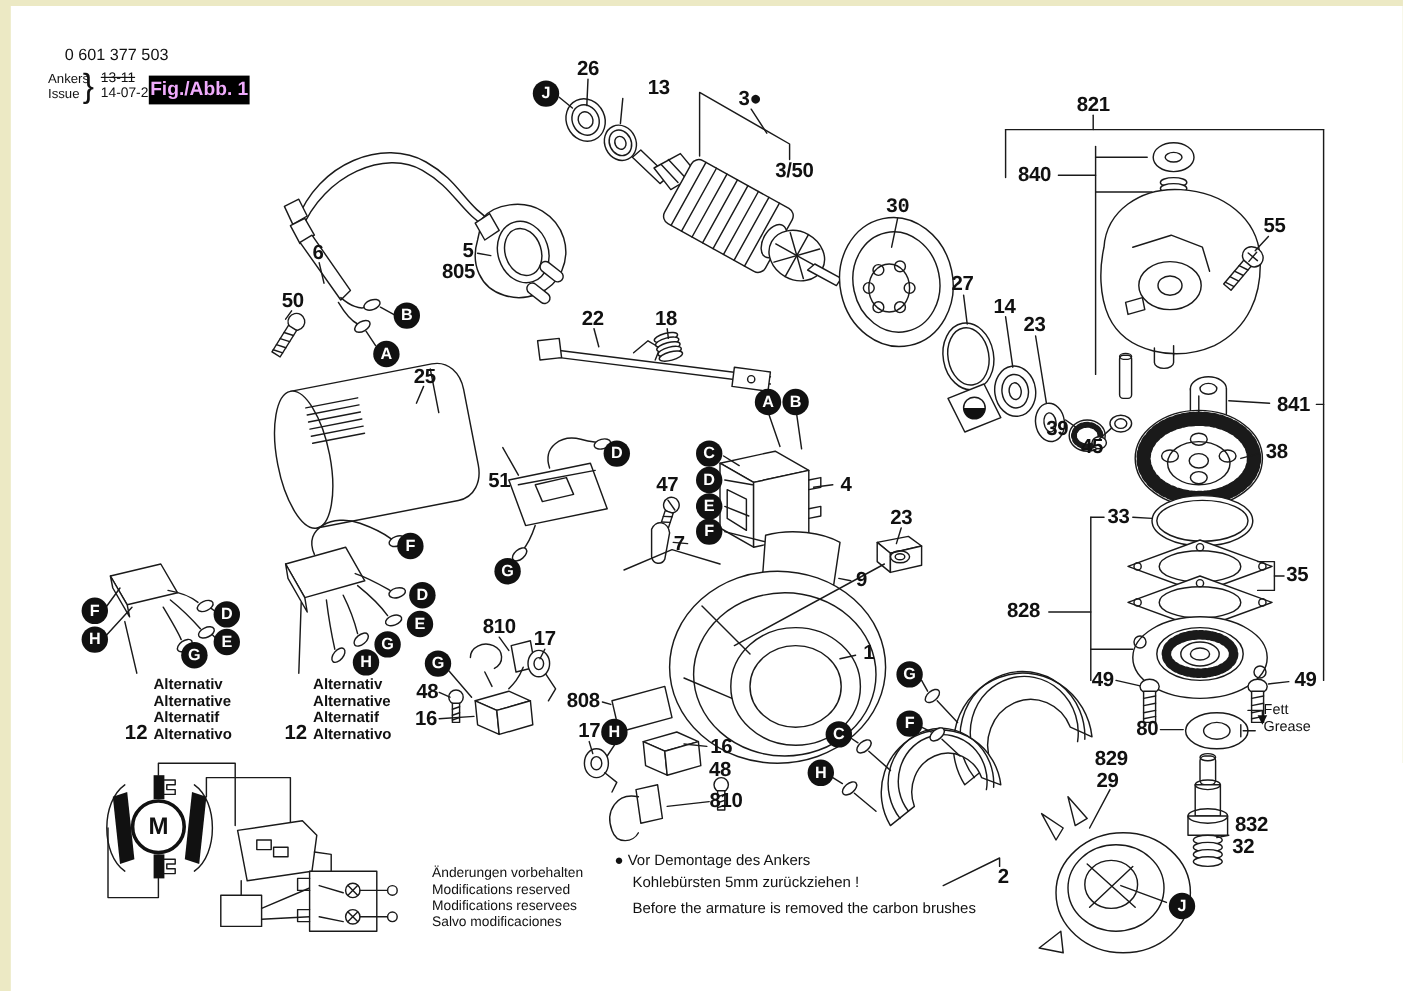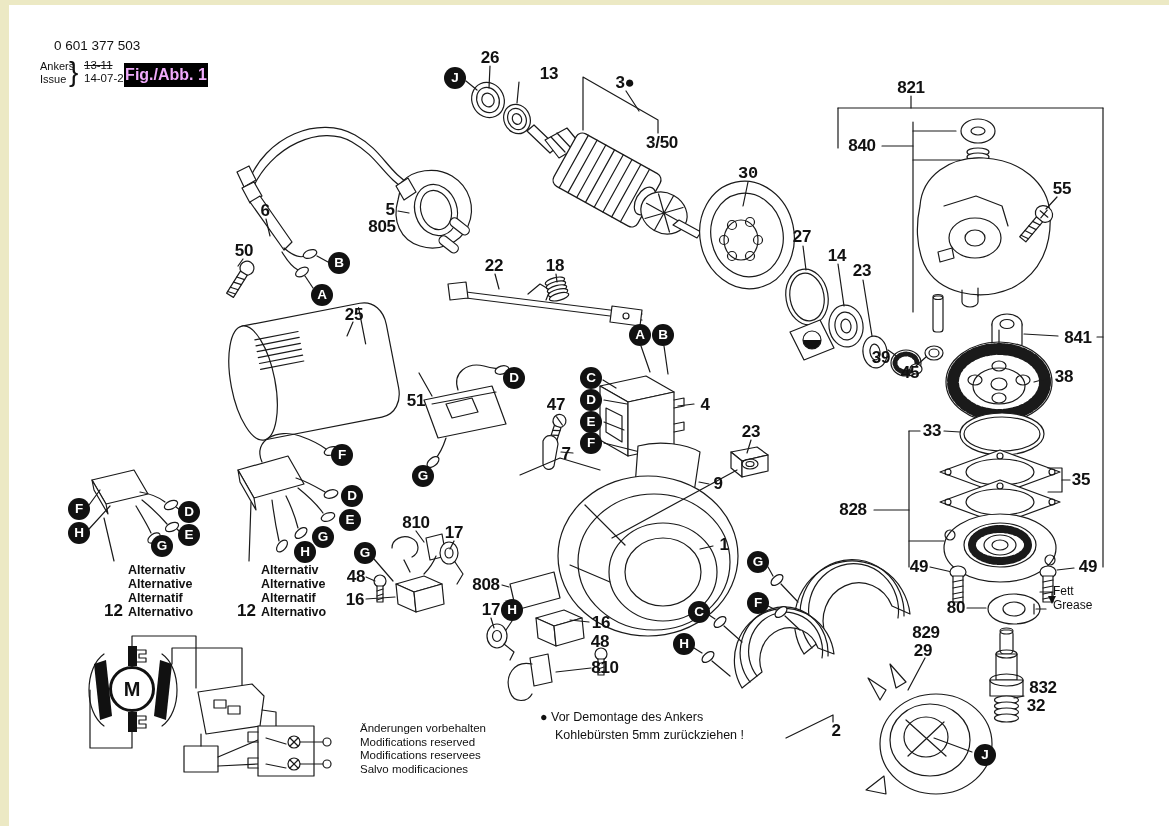--- a/index.html
+++ b/index.html
@@ -16,21 +16,21 @@
   .altnum{font-weight:bold;font-size:17px;line-height:1;}
   .altlines{font-weight:bold;font-size:12.5px;line-height:14px;}
   #part-number{position:absolute;left:54px;top:38px;font-size:13.5px;}
   #stand-issue{position:absolute;left:40px;top:60px;font-size:11px;line-height:12.5px;}
   #brace{position:absolute;left:69px;top:56px;font-size:28px;font-weight:400;}
   #dates{position:absolute;left:84px;top:59px;font-size:11.5px;line-height:12.5px;}
   #date-old{text-decoration:line-through;}
   #fig-box{position:absolute;left:124px;top:63px;width:84px;height:24px;background:#000;color:#f0abfc;
     font-weight:bold;font-size:16px;display:flex;align-items:center;justify-content:center;}
   #revisions{position:absolute;left:360px;top:722px;font-size:11.5px;line-height:13.5px;}
-  #warning{position:absolute;left:540px;top:708px;font-size:12.5px;line-height:18px;}
+  #warning{position:absolute;left:512px;top:708px;font-size:12.5px;line-height:18px;}
   #warning .indent{padding-left:15px;}
   #warning .gap{height:4px;}
   #grease-note{position:absolute;left:1053px;top:584px;font-size:12px;line-height:14px;}
 </style>
 </head>
 <body>
 
 <div id="canvas"></div>
 
 <svg id="drawing" viewBox="0 0 1169 826" xmlns="http://www.w3.org/2000/svg">
@@ -606,13 +606,14 @@
 <div id="revisions">
     <div class="">Änderungen vorbehalten</div>
     <div class="">Modifications reserved</div>
     <div class="">Modifications reservees</div>
     <div class="">Salvo modificaciones</div>
   </div>
 <div id="warning">
     <div class="">● Vor Demontage des Ankers</div>
     <div class="indent">Kohlebürsten 5mm zurückziehen !</div>
     <div class="gap"></div>
+    <div class="indent">Before the armature is removed the carbon brushes</div>
   </div>
 
 </body></html>

